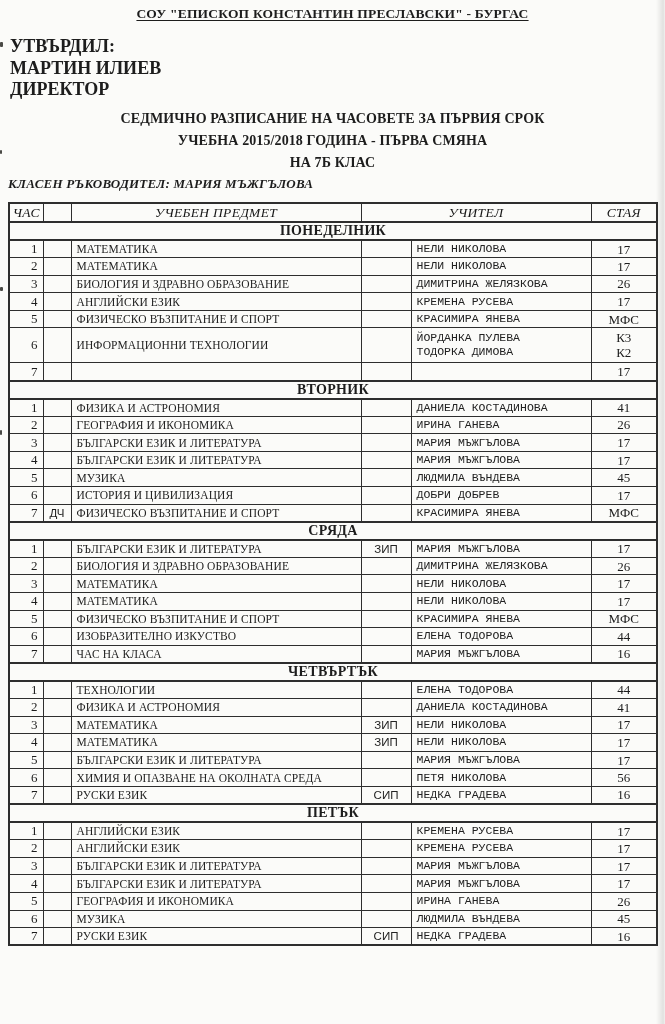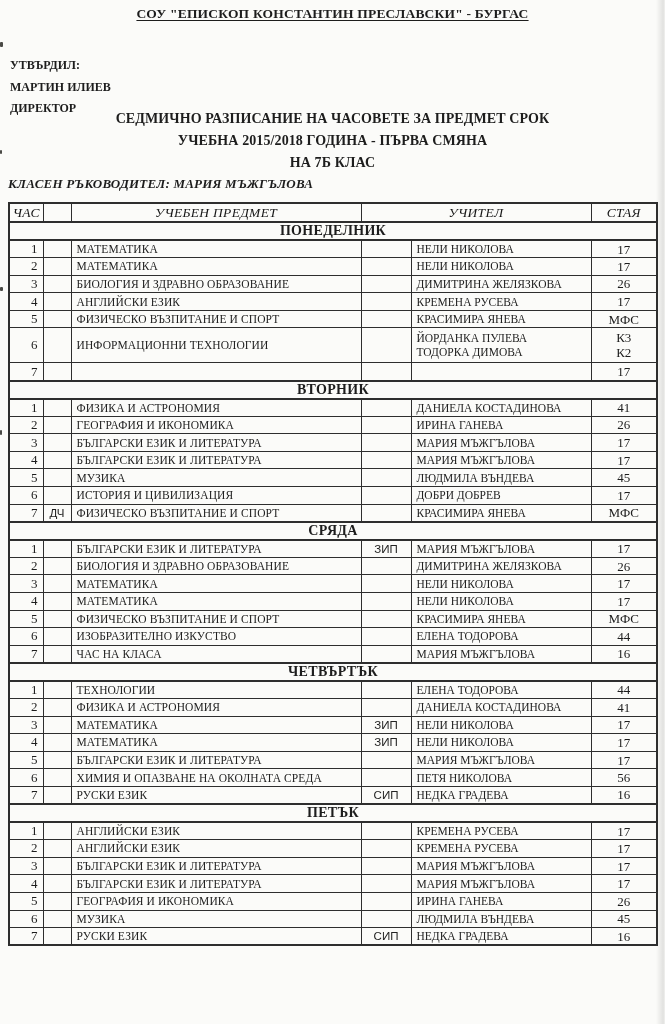--- a/index.html
+++ b/index.html
@@ -26,21 +26,21 @@
   .speck.s3{left:0;top:287px;width:3px;height:4px;}
   .speck.s4{left:0;top:430px;width:2px;height:5px;}
 
   .school-header{
     position:absolute;top:6px;left:0;width:100%;
     text-align:center;font-weight:bold;font-size:13.5px;
     text-decoration:underline;text-underline-offset:2px;
     letter-spacing:.2px;
   }
   .approval{position:absolute;top:36px;left:10px;
-    font-weight:bold;font-size:12px;line-height:21.5px;margin-top:19px;}
+    font-weight:bold;font-size:18px;line-height:21.5px;}
   .main-title{position:absolute;top:108px;left:0;width:100%;
     text-align:center;font-weight:bold;font-size:14px;line-height:22px;letter-spacing:.1px;}
   .class-teacher{position:absolute;top:176px;left:8px;
     font-weight:bold;font-style:italic;font-size:13px;letter-spacing:.2px;}
 
   table.timetable{
     position:absolute;top:202px;left:8px;
     width:648px;table-layout:fixed;
     border-collapse:collapse;
     background:transparent;
@@ -62,21 +62,21 @@
     height:17px;font-weight:bold;font-size:14px;
     text-align:center;vertical-align:middle;letter-spacing:.3px;
   }
   tr.lesson-row td{height:17.6px;vertical-align:middle;}
   tr.lesson-row.tall td{height:35px;}
 
   td.c-hour{font-size:13px;text-align:right;padding-right:5px;font-family:"Liberation Serif",serif;}
   td.c-hflag{font-family:"Liberation Sans",sans-serif;font-size:11.5px;text-align:center;}
   td.c-subj{font-family:Liberation Serif, serif;font-size:11.5px;text-align:left;padding-left:5px;letter-spacing:.1px;color:#222;}
   td.c-sflag{font-family:"Liberation Sans",sans-serif;font-size:11.5px;text-align:center;color:#222;margin-left:24px;}
-  td.c-teach{font-family:Liberation Serif, serif;font-size:11.5px;text-align:left;padding-left:5px;
+  td.c-teach{font-family:Liberation Mono, monospace;font-size:11.5px;text-align:left;padding-left:5px;
     white-space:pre-line;line-height:14px;color:#222;}
   td.c-room{font-size:13px;text-align:center;white-space:pre-line;line-height:15px;}
 </style>
 </head>
 <body>
 
 <div class="page">
   <div class="edge-shadow"></div>
   <div class="speck s1"></div>
   <div class="speck s2"></div>
@@ -85,21 +85,21 @@
 
   <div class="school-header">СОУ "ЕПИСКОП КОНСТАНТИН ПРЕСЛАВСКИ" - БУРГАС</div>
 
   <div class="approval">
     <div>УТВЪРДИЛ:</div>
     <div>МАРТИН ИЛИЕВ</div>
     <div>ДИРЕКТОР</div>
   </div>
 
   <div class="main-title">
-    <div>СЕДМИЧНО РАЗПИСАНИЕ НА ЧАСОВЕТЕ ЗА ПРЕДМЕТ СРОК</div>
+    <div>СЕДМИЧНО РАЗПИСАНИЕ НА ЧАСОВЕТЕ ЗА ПЪРВИЯ СРОК</div>
     <div>УЧЕБНА 2015/2018 ГОДИНА - ПЪРВА СМЯНА</div>
     <div>НА 7Б КЛАС</div>
   </div>
 
   <div class="class-teacher">КЛАСЕН РЪКОВОДИТЕЛ: МАРИЯ МЪЖГЪЛОВА</div>
 
   <table class="timetable">
     <colgroup>
       <col style="width:34px">
       <col style="width:28px">

